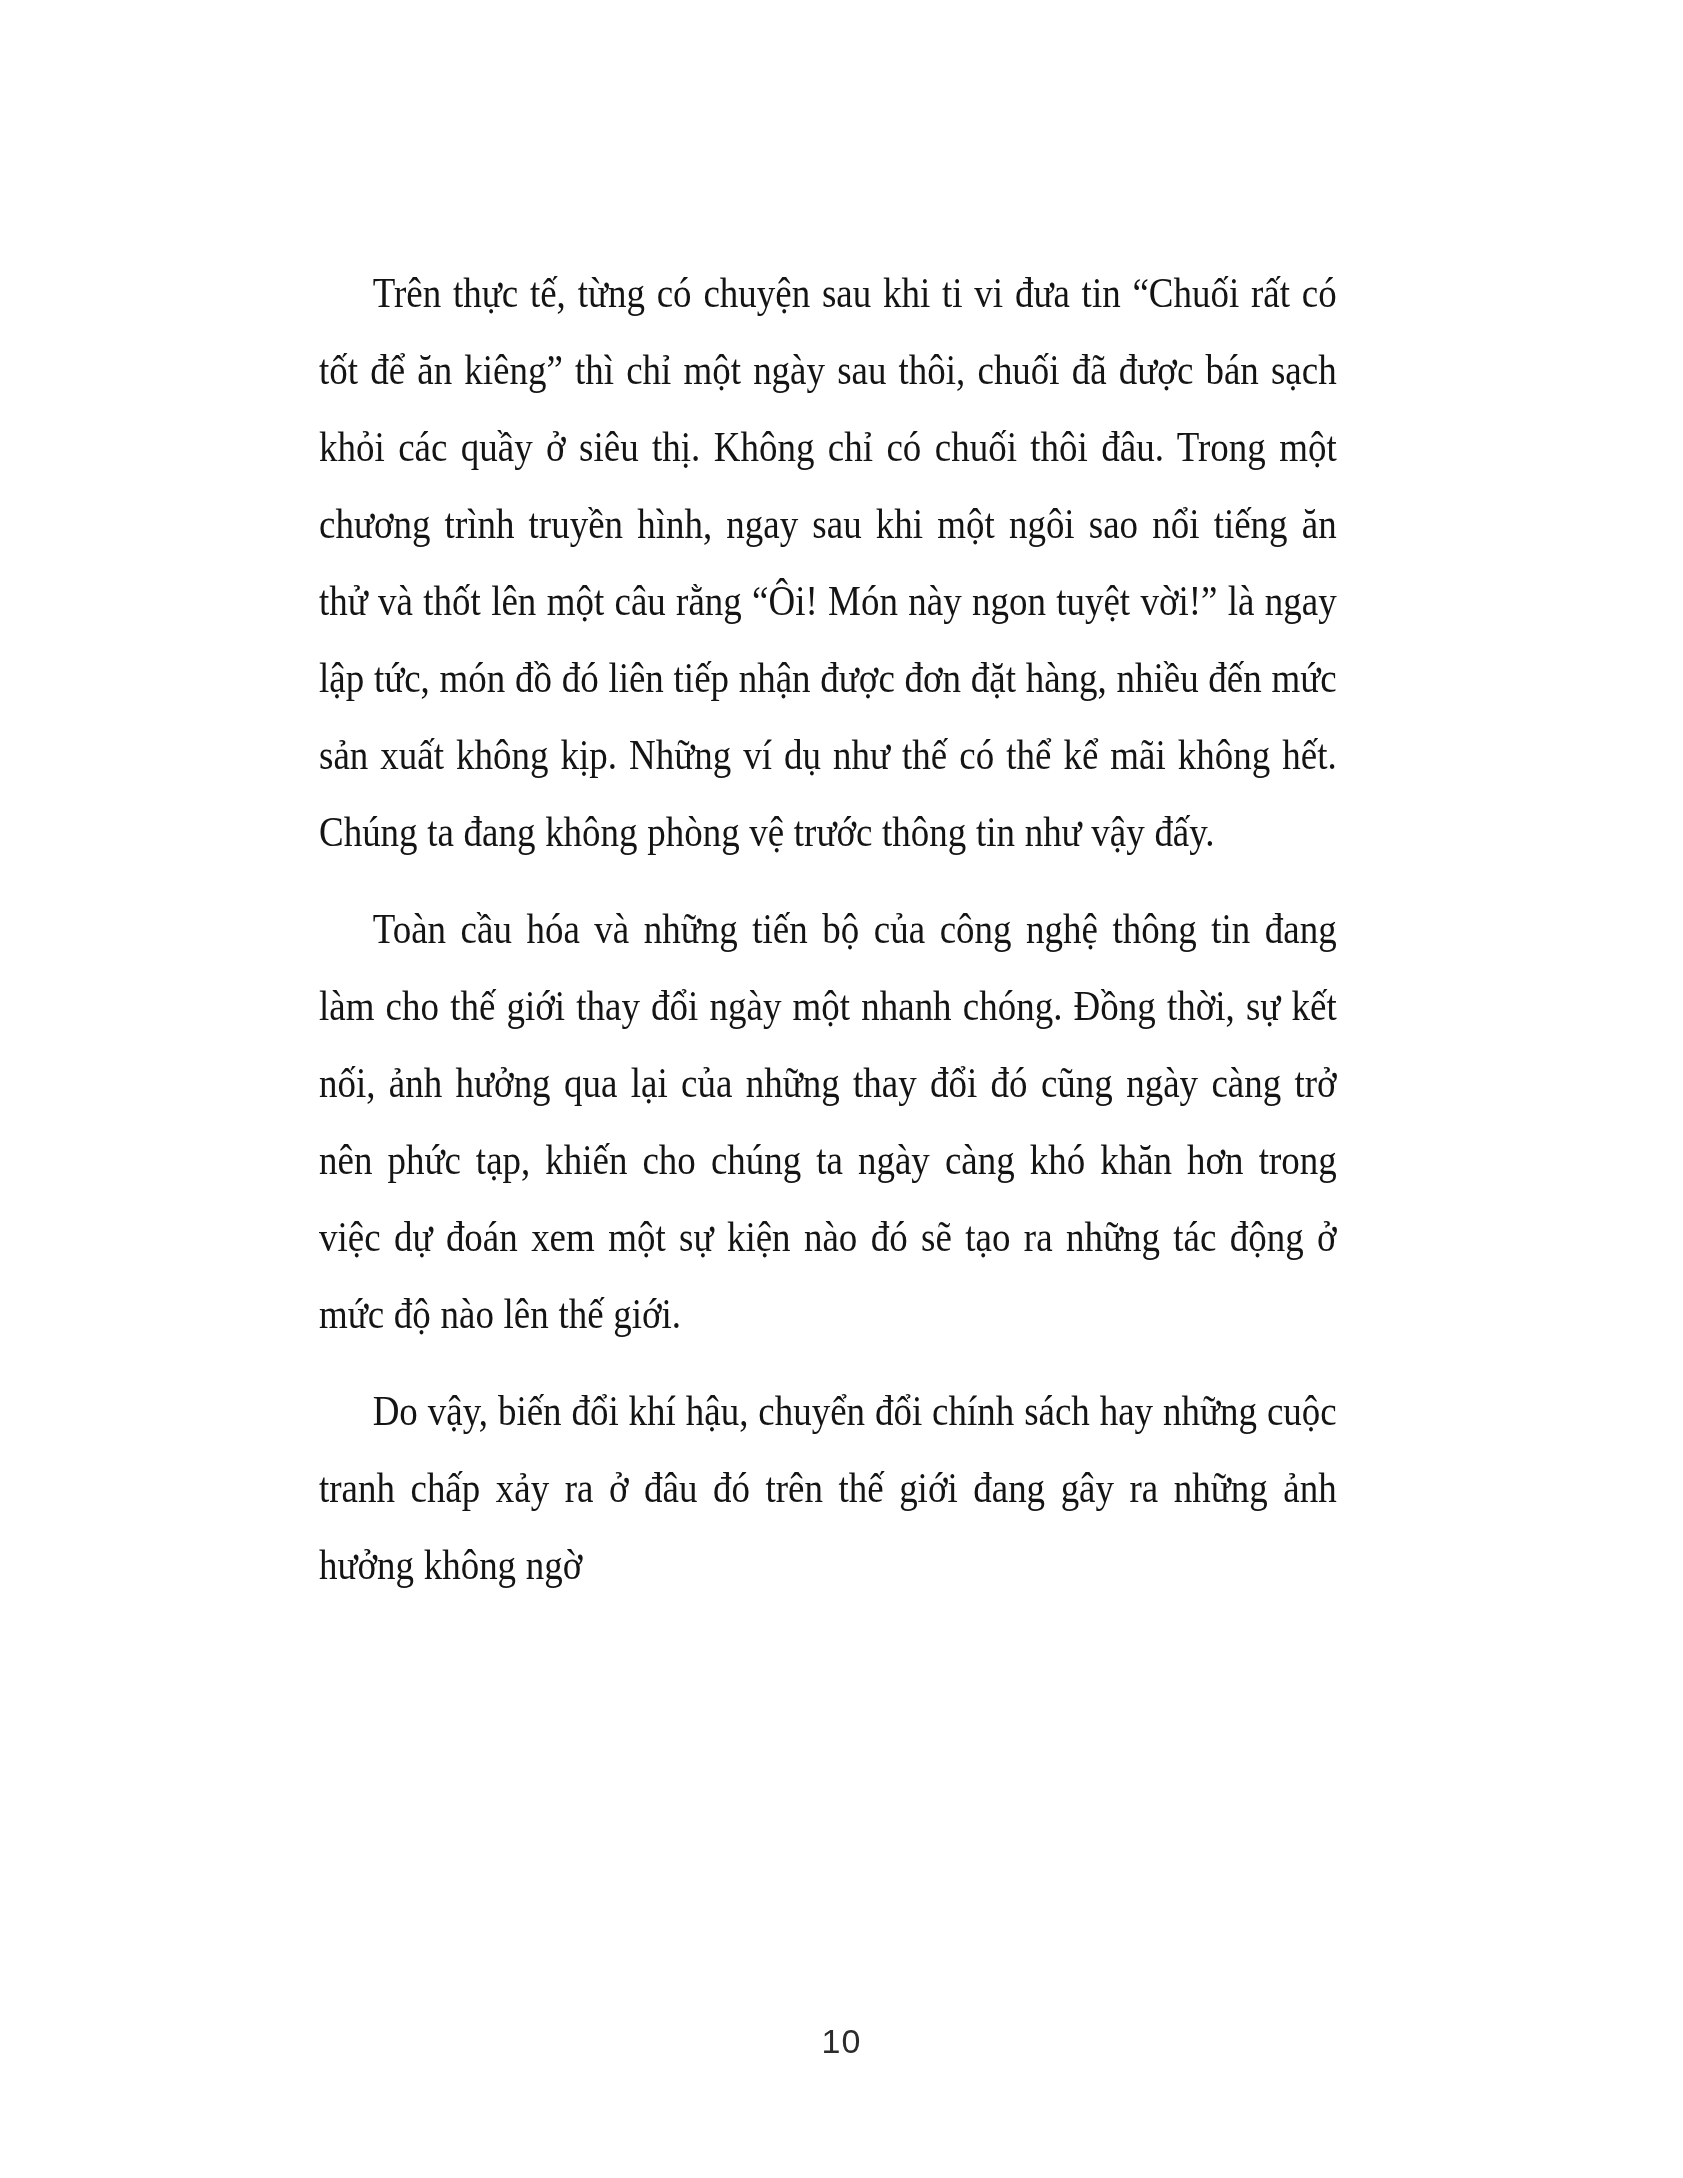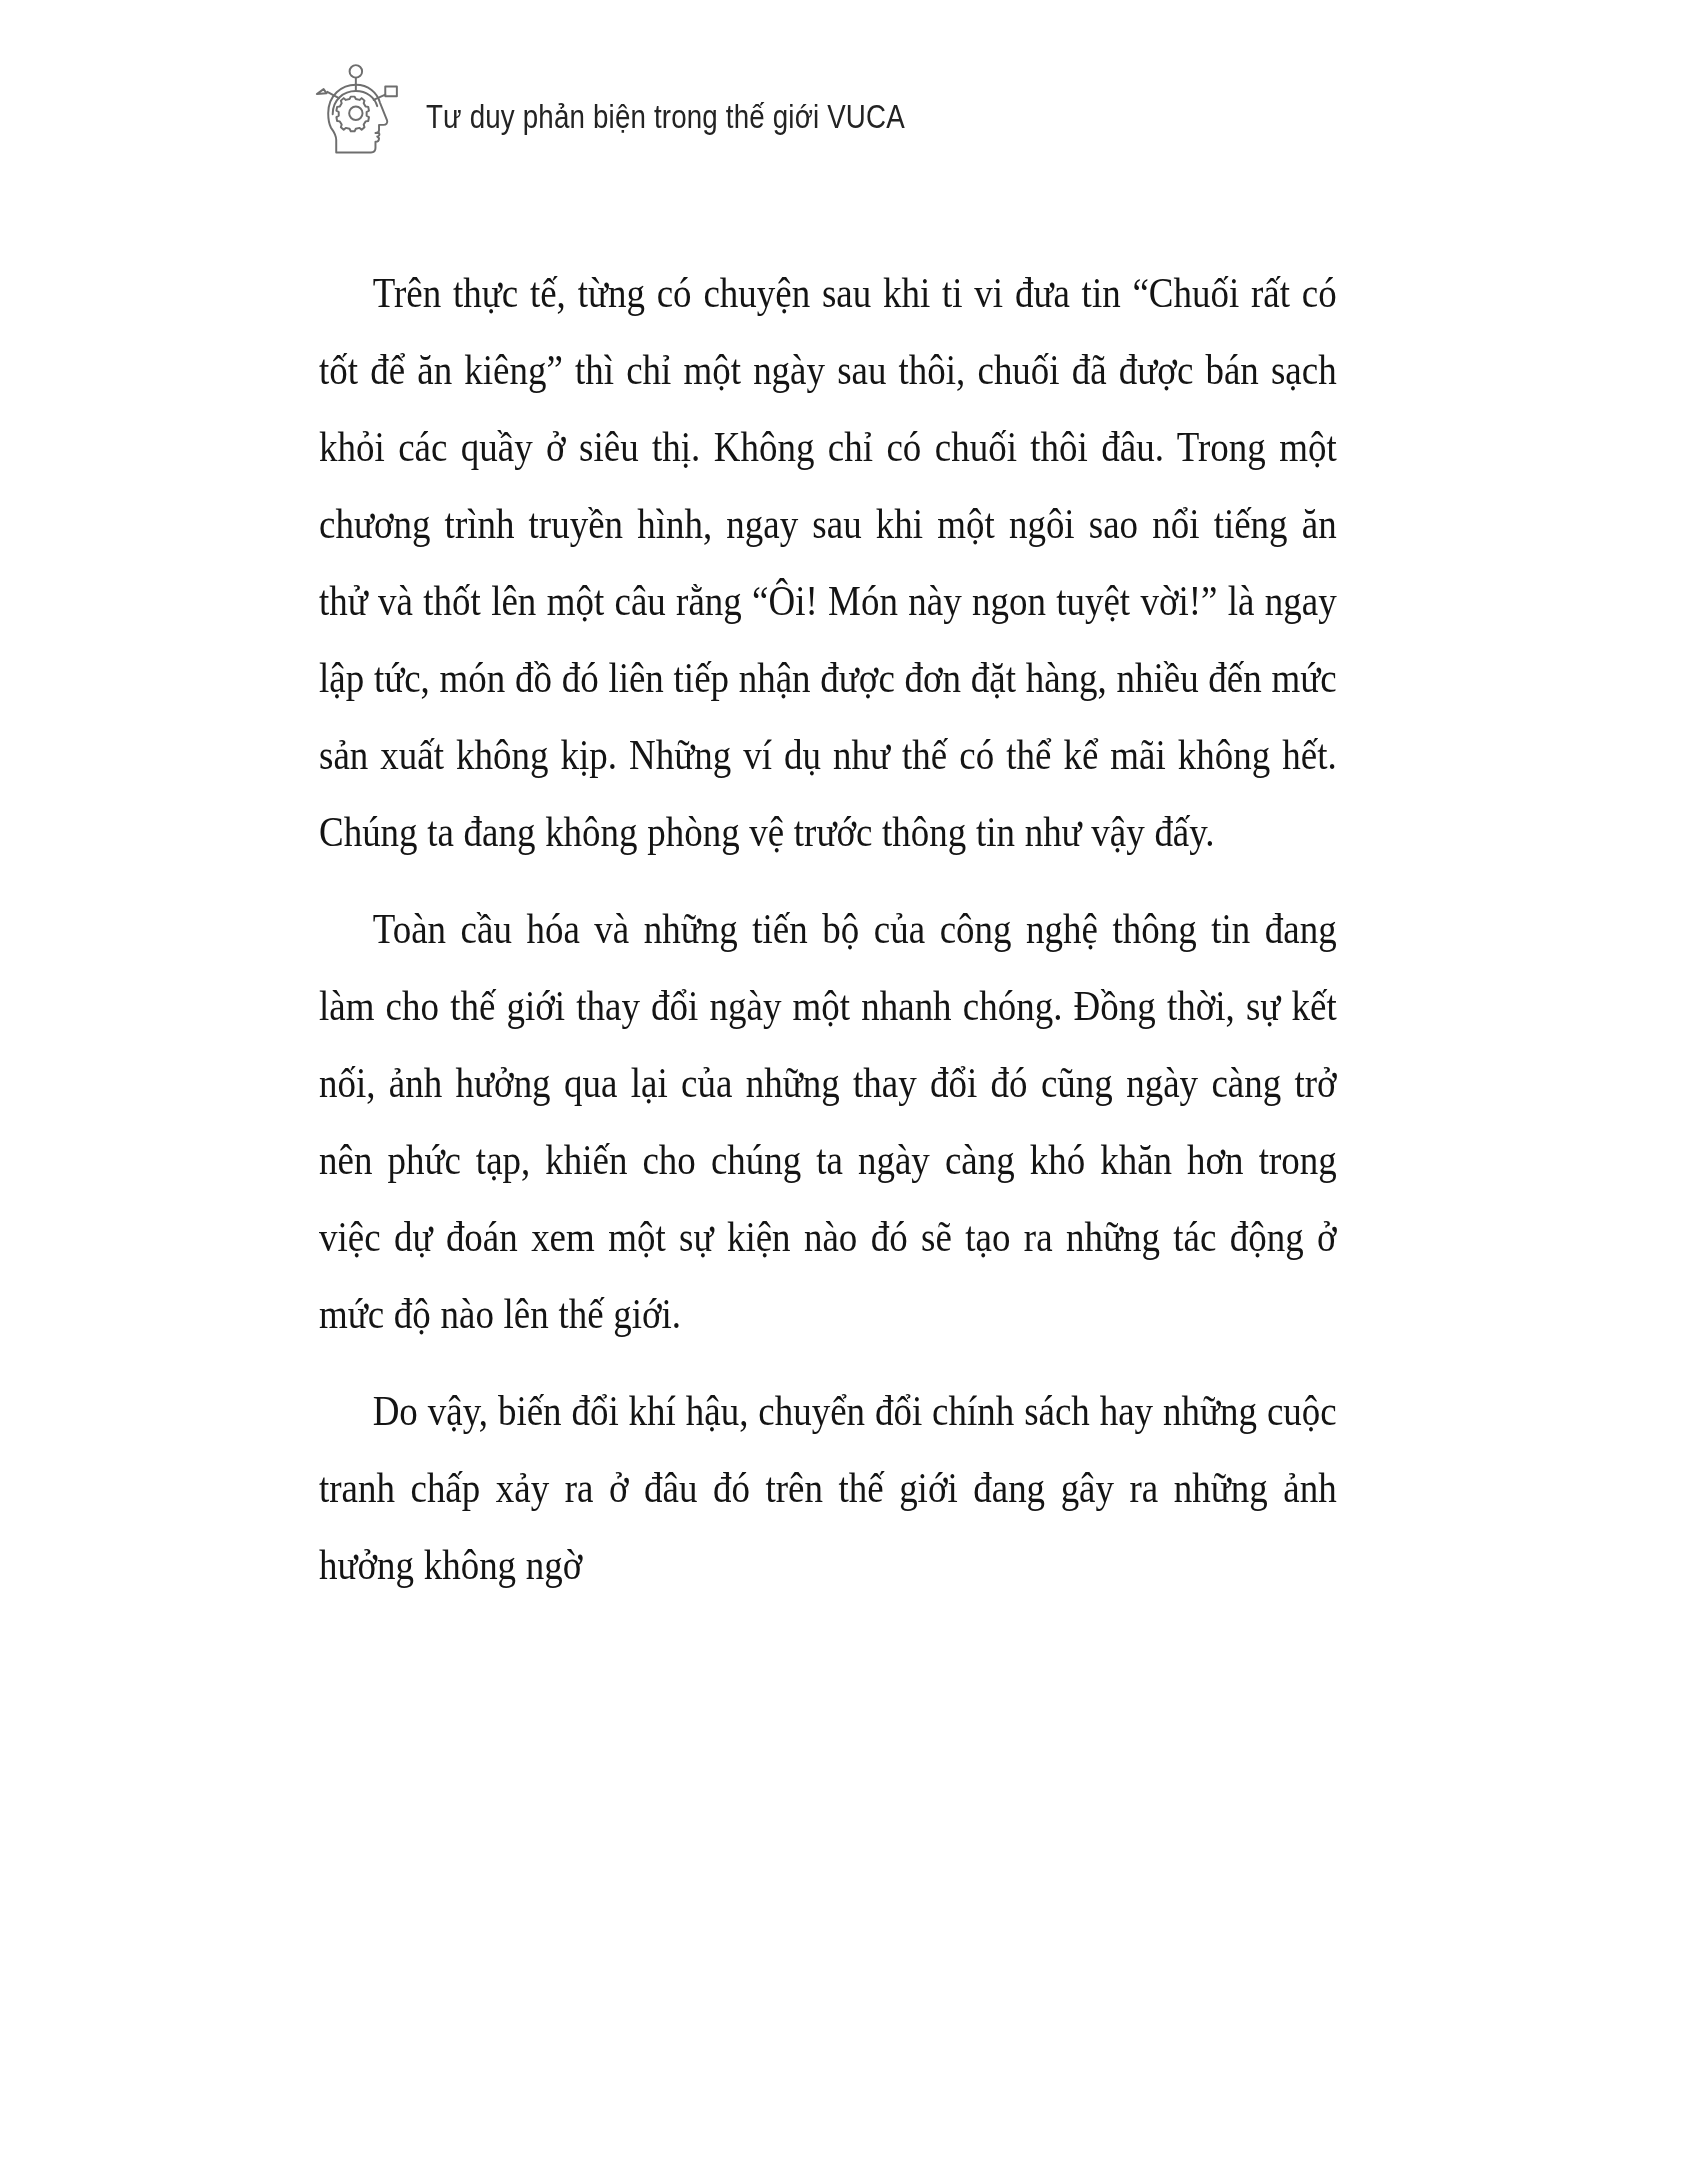--- a/index.html
+++ b/index.html
@@ -96,66 +96,23 @@
     font-size: 34px;
     color: #2b2b2b;
     letter-spacing: 1px;
   }
 </style>
 </head>
 <body>
 
 <div class="page">
 
-  <div class="running-head">
-
-    <div class="head-icon">
-      <svg viewBox="0 0 120 120" xmlns="http://www.w3.org/2000/svg" fill="none" stroke="#6e6e6e" stroke-width="2.2" stroke-linecap="round" stroke-linejoin="round">
-
-        <path d="M35 62
-                 C35 42, 50 30, 66 30
-                 C80 30, 90 39, 93 50
-                 L101 70
-                 C102 73, 100 75, 97 75
-                 L92 75
-                 L92 81
-                 C92 83, 90 84, 88 84
-                 L92 84
-                 C93 86, 92 88, 90 88
-                 L92 90
-                 C92 93, 90 94, 88 94
-                 L88 101
-                 C88 104, 86 106, 83 106
-                 L44 106
-                 L44 92
-                 C44 86, 41 82, 38 78
-                 C36 74, 35 68, 35 62 Z"></path>
-
-        <path d="M40 63 C40 47, 52 37, 66 37 C78 37, 87 44, 90 54"></path>
-
-        <path d="M66 46
-                 l4.2 1.0 2.3 -2.0 3.2 2.8 -0.9 2.9 2.1 3.6 3.0 0.5 0.8 4.2 -2.6 1.6 0 4.2 2.6 1.6 -0.8 4.2 -3.0 0.5 -2.1 3.6 0.9 2.9 -3.2 2.8 -2.3 -2.0 -4.2 1.0 -1.4 2.7 -4.3 0 -1.4 -2.7 -4.2 -1.0 -2.3 2.0 -3.2 -2.8 0.9 -2.9 -2.1 -3.6 -3.0 -0.5 -0.8 -4.2 2.6 -1.6 0 -4.2 -2.6 -1.6 0.8 -4.2 3.0 -0.5 2.1 -3.6 -0.9 -2.9 3.2 -2.8 2.3 2.0 4.2 -1.0 1.4 -2.7 4.3 0 Z"></path>
-
-        <circle cx="66" cy="62" r="7.5"></circle>
-
-        <line x1="66" y1="37" x2="66" y2="22"></line>
-        <circle cx="66" cy="15" r="7"></circle>
-
-        <line x1="47" y1="45" x2="34" y2="38"></line>
-        <path d="M28 41 L20 46 L31 46 Z" transform="translate(2,-6) rotate(-4 26 43)"></path>
-
-        <line x1="86" y1="47" x2="99" y2="41"></line>
-        <rect x="99" y="32" width="13" height="11"></rect>
-      </svg>
-    </div>
-
-    <div class="running-head-title">Tư duy phản biện trong thế giới VUCA</div>
-  </div>
 
   <div class="text-column">
     <p class="para">Trên thực tế, từng có chuyện sau khi ti vi đưa tin “Chuối rất có tốt để ăn kiêng” thì chỉ một ngày sau thôi, chuối đã được bán sạch khỏi các quầy ở siêu thị. Không chỉ có chuối thôi đâu. Trong một chương trình truyền hình, ngay sau khi một ngôi sao nổi tiếng ăn thử và thốt lên một câu rằng “Ôi! Món này ngon tuyệt vời!” là ngay lập tức, món đồ đó liên tiếp nhận được đơn đặt hàng, nhiều đến mức sản xuất không kịp. Những ví dụ như thế có thể kể mãi không hết. Chúng ta đang không phòng vệ trước thông tin như vậy đấy.</p>
     <p class="para">Toàn cầu hóa và những tiến bộ của công nghệ thông tin đang làm cho thế giới thay đổi ngày một nhanh chóng. Đồng thời, sự kết nối, ảnh hưởng qua lại của những thay đổi đó cũng ngày càng trở nên phức tạp, khiến cho chúng ta ngày càng khó khăn hơn trong việc dự đoán xem một sự kiện nào đó sẽ tạo ra những tác động ở mức độ nào lên thế giới.</p>
     <p class="para last-line-open">Do vậy, biến đổi khí hậu, chuyển đổi chính sách hay những cuộc tranh chấp xảy ra ở đâu đó trên thế giới đang gây ra những ảnh hưởng không ngờ</p>
   </div>
 
+  <div class="folio">10</div>
 
 </div>
 
 
 </body></html>

